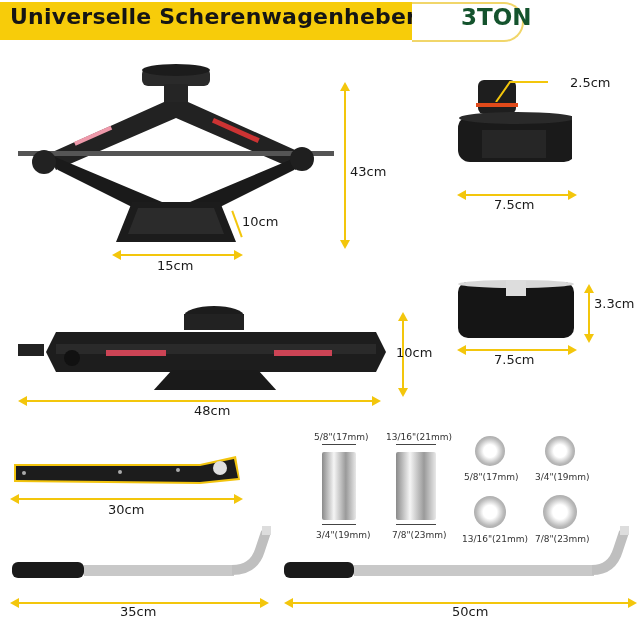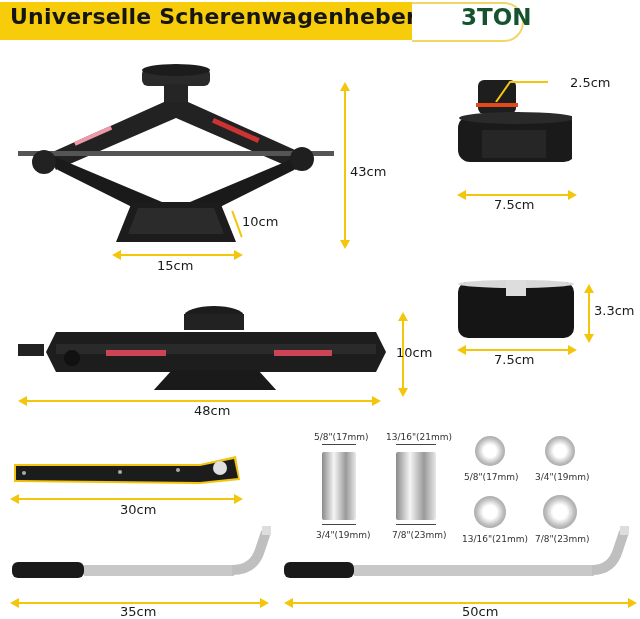--- a/index.html
+++ b/index.html
@@ -69,21 +69,21 @@
 <div class="abs dim" style="left:494px;top:197px">7.5cm</div>
 
 <svg class="abs" style="left:456px;top:280px" width="120" height="60">
   <rect x="2" y="2" width="116" height="56" rx="10" fill="#151515"></rect>
   <ellipse cx="60" cy="4" rx="58" ry="4" fill="#d8d8d8"></ellipse>
   <rect x="50" y="0" width="20" height="16" fill="#ddd"></rect>
 </svg>
 <div class="abs vline" style="left:588px;top:290px;height:46px"></div>
 <div class="arrow-u" style="left:584px;top:284px"></div>
 <div class="arrow-d" style="left:584px;top:334px"></div>
-<div class="abs dim" style="left:594px;top:303px">3.3cm</div>
+<div class="abs dim" style="left:594px;top:296px">3.3cm</div>
 <div class="abs hline" style="left:462px;top:349px;width:110px"></div>
 <div class="arrow-l" style="left:457px;top:345px"></div>
 <div class="arrow-r" style="left:568px;top:345px"></div>
 <div class="abs dim" style="left:494px;top:352px">7.5cm</div>
 
 <svg class="abs" style="left:16px;top:300px" width="376" height="90">
   <ellipse cx="198" cy="16" rx="30" ry="10" fill="#1c1c1c"></ellipse>
   <rect x="168" y="14" width="60" height="16" fill="#222"></rect>
   <polygon points="40,32 360,32 370,52 360,72 40,72 30,52" fill="#1d1d1d"></polygon>
   <rect x="40" y="44" width="320" height="10" fill="#2a2a2a"></rect>
@@ -106,21 +106,21 @@
   <polygon points="4,10 190,10 226,2 230,26 190,30 4,28" fill="#f2c40e"></polygon>
   <polygon points="6,12 190,12 224,5 228,24 190,28 6,26" fill="#1c1c1c"></polygon>
   <circle cx="14" cy="19" r="2" fill="#aaa"></circle>
   <circle cx="110" cy="18" r="2" fill="#aaa"></circle>
   <circle cx="168" cy="16" r="2" fill="#aaa"></circle>
   <circle cx="210" cy="14" r="7" fill="#e0e0e0"></circle>
 </svg>
 <div class="abs hline" style="left:16px;top:498px;width:222px"></div>
 <div class="arrow-l" style="left:10px;top:494px"></div>
 <div class="arrow-r" style="left:234px;top:494px"></div>
-<div class="abs dim" style="left:120px;top:502px">30cm</div>
+<div class="abs dim" style="left:108px;top:502px">30cm</div>
 
 <div class="abs sock-label" style="left:314px;top:432px">5/8"(17mm)</div>
 <div class="abs" style="left:322px;top:444px;width:34px;height:1px;background:#444"></div>
 <div class="abs" style="left:322px;top:452px;width:34px;height:68px;background:linear-gradient(90deg,#8a8a8a,#f5f5f5 35%,#9a9a9a 70%,#e8e8e8);border-radius:2px;"></div>
 <div class="abs" style="left:322px;top:524px;width:34px;height:1px;background:#444"></div>
 <div class="abs sock-label" style="left:316px;top:530px">3/4"(19mm)</div>
 
 <div class="abs sock-label" style="left:386px;top:432px">13/16"(21mm)</div>
 <div class="abs" style="left:396px;top:444px;width:40px;height:1px;background:#444"></div>
 <div class="abs" style="left:396px;top:452px;width:40px;height:68px;background:linear-gradient(90deg,#8a8a8a,#f5f5f5 35%,#9a9a9a 70%,#e8e8e8);border-radius:2px;"></div>
@@ -149,13 +149,13 @@
 
 <svg class="abs" style="left:282px;top:526px" width="352" height="54">
   <rect x="2" y="36" width="70" height="16" rx="6" fill="#1a1a1a"></rect>
   <rect x="72" y="39" width="240" height="11" fill="#c8c8c8"></rect>
   <path d="M310,44 Q330,44 336,24 L342,6" stroke="#bfbfbf" stroke-width="10" fill="none"></path>
   <rect x="338" y="0" width="9" height="9" fill="#ddd"></rect>
 </svg>
 <div class="abs hline" style="left:290px;top:602px;width:340px"></div>
 <div class="arrow-l" style="left:284px;top:598px"></div>
 <div class="arrow-r" style="left:628px;top:598px"></div>
-<div class="abs dim" style="left:462px;top:604px">50cm</div>
+<div class="abs dim" style="left:452px;top:604px">50cm</div>
 
 </body></html>

